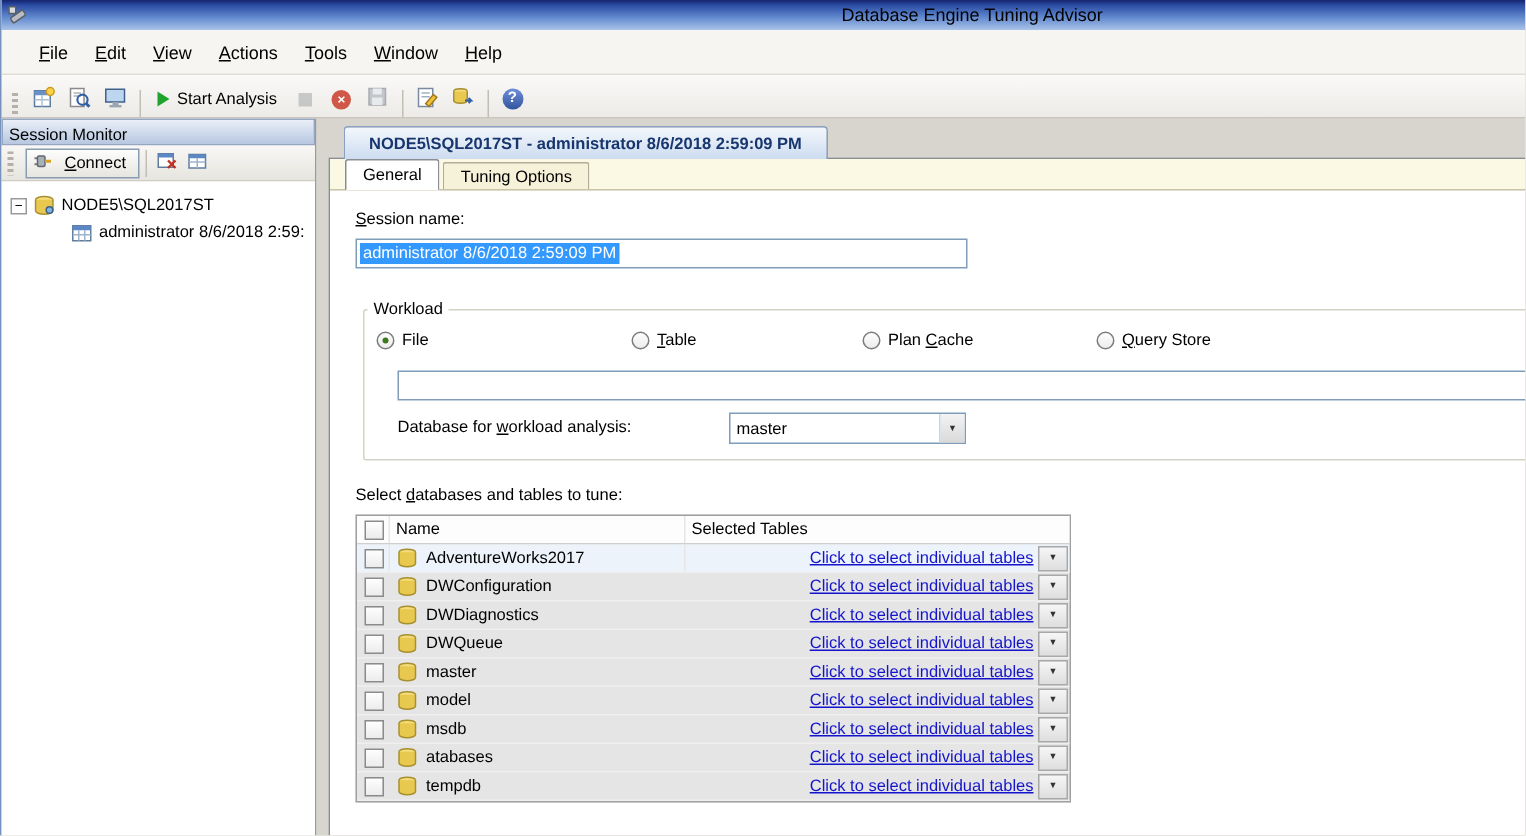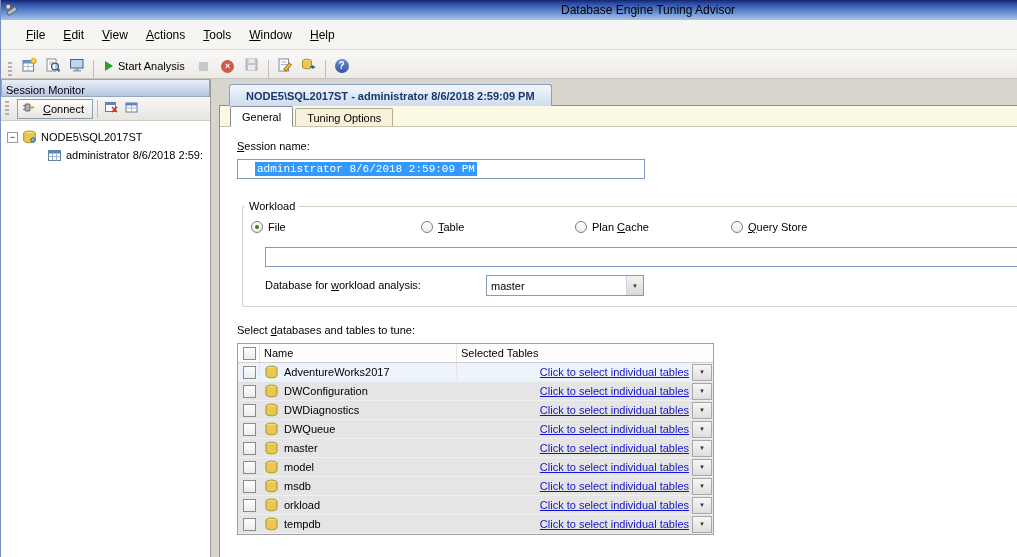--- a/index.html
+++ b/index.html
@@ -49,21 +49,21 @@
   .session-tab { position:absolute; left:18px; top:5px; height:22px; display:flex; align-items:center; padding:5px 16px; background:linear-gradient(#f3f7fc,#cddcf0); border:1px solid #8aa0c0; border-bottom:none; border-radius:3px 3px 0 0; font-weight:bold; font-size:11px; color:#17366e; z-index:2; white-space:nowrap; }
   .doc-panel { position:absolute; left:8px; top:26px; right:-10px; bottom:-5px; background:#fff; border:1px solid #8a8d92; z-index:1; }
 
   .tab-row { height:21px; background:#fbf8e3; border-bottom:1px solid #c7c2a8; display:flex; align-items:flex-end; padding-left:10px; }
   .tab { display:flex; align-items:center; padding:0 11px; font-size:11px; margin-right:2px; cursor:default; border-radius:2px 2px 0 0;text-align:center; }
   .tab.active { height:21px; background:#fff; border:1px solid #8a8d92; border-bottom:1px solid #fff; margin-bottom:-1px; z-index:2; }
   .tab.inactive { height:18px; background:#f6f2da; border:1px solid #b0ac96; border-bottom:none; }
 
   .gcontent { padding:13px 0 0 17px; position:relative; }
   .field-label { font-size:11px; }
-  .session-input { width:408px; height:20px; border:1px solid #7f9db9; background:#fff; margin-top:7px; display:flex; align-items:center; padding-left:17px;font-family:Liberation Mono, monospace; }
+  .session-input { width:408px; height:20px; border:1px solid #7f9db9; background:#fff; margin-top:7px; display:flex; align-items:center; padding-left:2px; }
   .sel-text { background:#3399ff; color:#fff; padding:1px 2px; white-space:nowrap; }
 
   .groupbox { position:relative; margin-top:27px; margin-left:5px; width:860px; border:1px solid #d4d2c5; border-radius:2px; padding:14px 0 10px 8px; }
   .group-legend { position:absolute; top:-7px; left:2px; background:#fff; padding:0 4px; font-size:11px; }
   .radio-row { position:relative; height:14px; }
   .radio-item { position:absolute; top:0; display:flex; align-items:center; cursor:default; white-space:nowrap; }
   .radio { width:12px; height:12px; border-radius:50%; border:1px solid #7c7c7c; background:linear-gradient(#fefefe,#ececec); position:relative; display:inline-block; margin-right:5px; flex:none; }
   .radio.checked::after { content:""; position:absolute; inset:3px; border-radius:50%; background:#3d7a1e; }
   .file-input { margin:12px 0 0 14px; width:calc(100% - 14px); height:20px; border:1px solid #7f9db9; background:#fff; font-family:"Liberation Sans",sans-serif; font-size:11px; padding-left:3px; display:block; }
   .db-row { position:relative; height:21px; margin:8px 0 0 14px; }
@@ -438,21 +438,21 @@
 
             <div class="trow">
               <span class="cell-check">
                   <span class="checkbox"></span>
                 </span>
               <span class="cell-name">
                 <span class="db-ico"><svg width="15" height="15" viewBox="0 0 15 15">
                       <ellipse cx="7.5" cy="3.2" rx="5.5" ry="2.1" fill="#f3dc7a" stroke="#a89030"></ellipse>
                       <path d="M2 3.2v7.4c0 1.2 2.5 2.2 5.5 2.2s5.5-1 5.5-2.2V3.2" fill="#e8c84e" stroke="#a89030"></path>
                     </svg></span>
-                <span>orkload</span>
+                <span>atabases</span>
               </span>
               <span class="cell-sel body">
                 <a class="lnk">Click to select individual tables</a>
                 <span class="row-combo">▼</span>
               </span>
             </div>
 
             <div class="trow">
               <span class="cell-check">
                   <span class="checkbox"></span>

